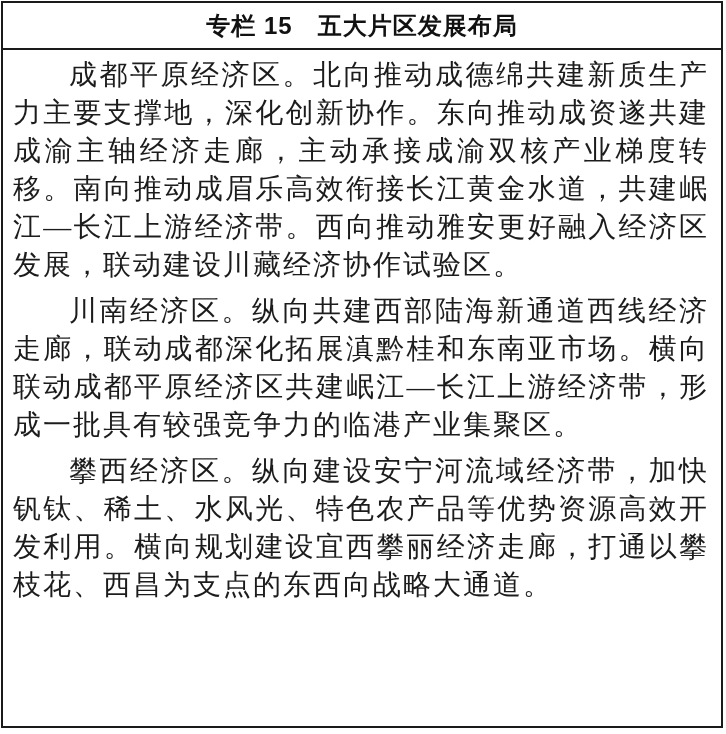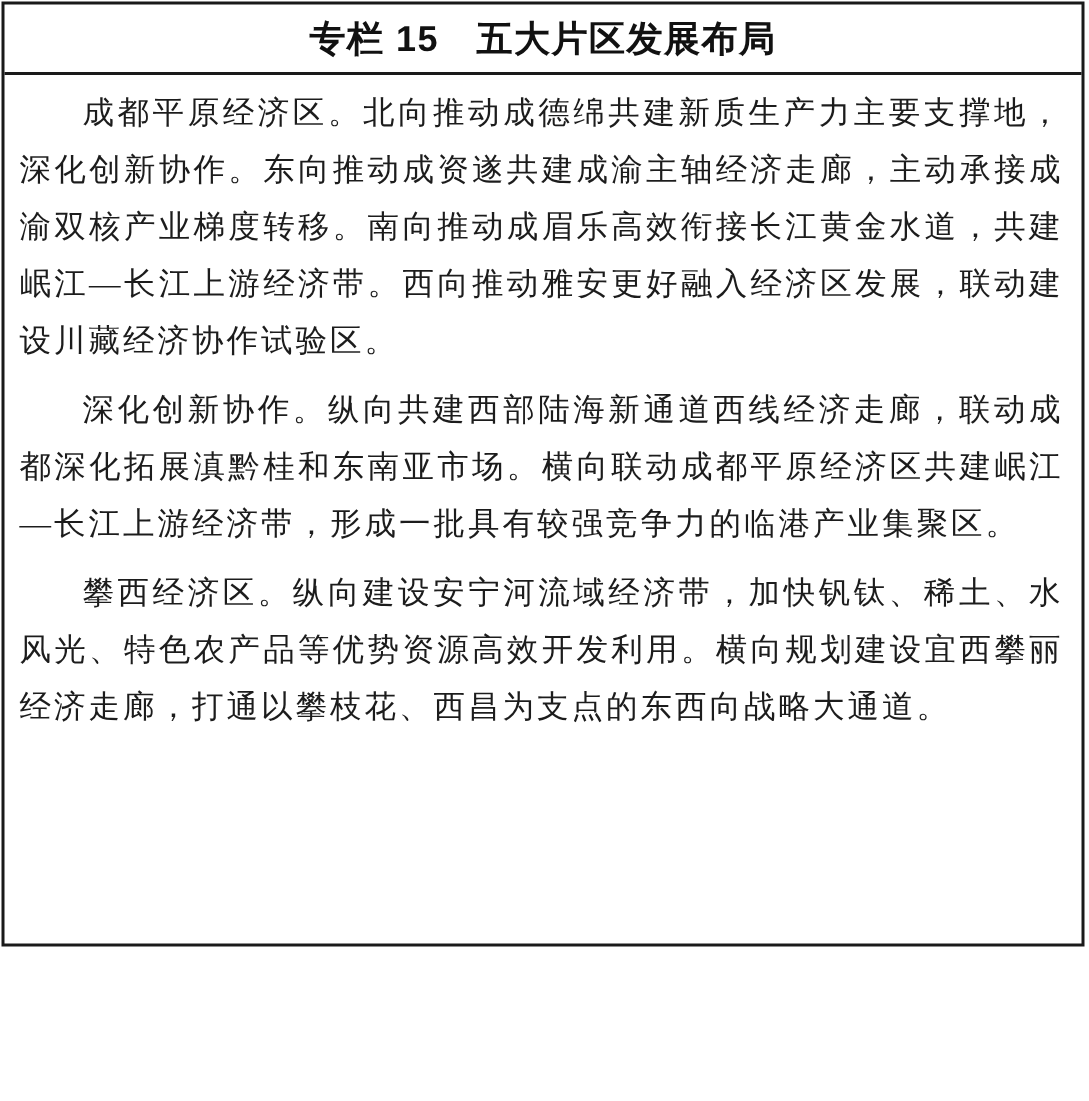--- a/index.html
+++ b/index.html
@@ -11,21 +11,21 @@
     width: 726px;
     height: 734px;
     position: relative;
     overflow: hidden;
   }
   .panel {
     position: absolute;
     left: 1px;
     top: 1px;
     width: 722px;
-    height: 630px;
+    height: 727px;
     border: 2px solid #1a1a1a;
     box-sizing: border-box;
     background: #ffffff;
   }
   .title-bar {
     height: 47px;
     border-bottom: 2px solid #1a1a1a;
     display: flex;
     align-items: center;
     justify-content: center;
@@ -38,21 +38,21 @@
     color: #111111;
     letter-spacing: 1px;
     white-space: nowrap;
   }
   .doc-body {
     padding: 6px 12px 0 10px;
   }
   p.para {
     margin: 0 0 8px 0;
     font-family: "Liberation Serif", "DejaVu Serif", serif;
-    font-size: 21px;
+    font-size: 28px;
     line-height: 38px;
     color: #1c1c1c;
     letter-spacing: 2px;
     text-align: justify;
     text-justify: inter-ideograph;
     text-indent: 2em;
   }
   p.para:last-child {
     margin-bottom: 0;
   }
@@ -62,17 +62,17 @@
 </style>
 </head>
 <body>
 
 <div class="panel">
   <div class="title-bar">
     <span class="title">专栏 15　五大片区发展布局</span>
   </div>
   <div class="doc-body">
     <p class="para"><span class="lead">成都平原经济区。</span><span>北向推动成德绵共建新质生产力主要支撑地，深化创新协作。东向推动成资遂共建成渝主轴经济走廊，主动承接成渝双核产业梯度转移。南向推动成眉乐高效衔接长江黄金水道，共建岷江—长江上游经济带。西向推动雅安更好融入经济区发展，联动建设川藏经济协作试验区。</span></p>
-    <p class="para"><span class="lead">深化创新协作。</span><span>纵向共建西部陆海新通道西线经济走廊，联动成都深化拓展滇黔桂和东南亚市场。横向联动成都平原经济区共建岷江—长江上游经济带，形成一批具有较强竞争力的临港产业集聚区。</span></p>
+    <p class="para"><span class="lead">川南经济区。</span><span>纵向共建西部陆海新通道西线经济走廊，联动成都深化拓展滇黔桂和东南亚市场。横向联动成都平原经济区共建岷江—长江上游经济带，形成一批具有较强竞争力的临港产业集聚区。</span></p>
     <p class="para"><span class="lead">攀西经济区。</span><span>纵向建设安宁河流域经济带，加快钒钛、稀土、水风光、特色农产品等优势资源高效开发利用。横向规划建设宜西攀丽经济走廊，打通以攀枝花、西昌为支点的东西向战略大通道。</span></p>
 
   </div>
 </div>
 
 </body></html>

